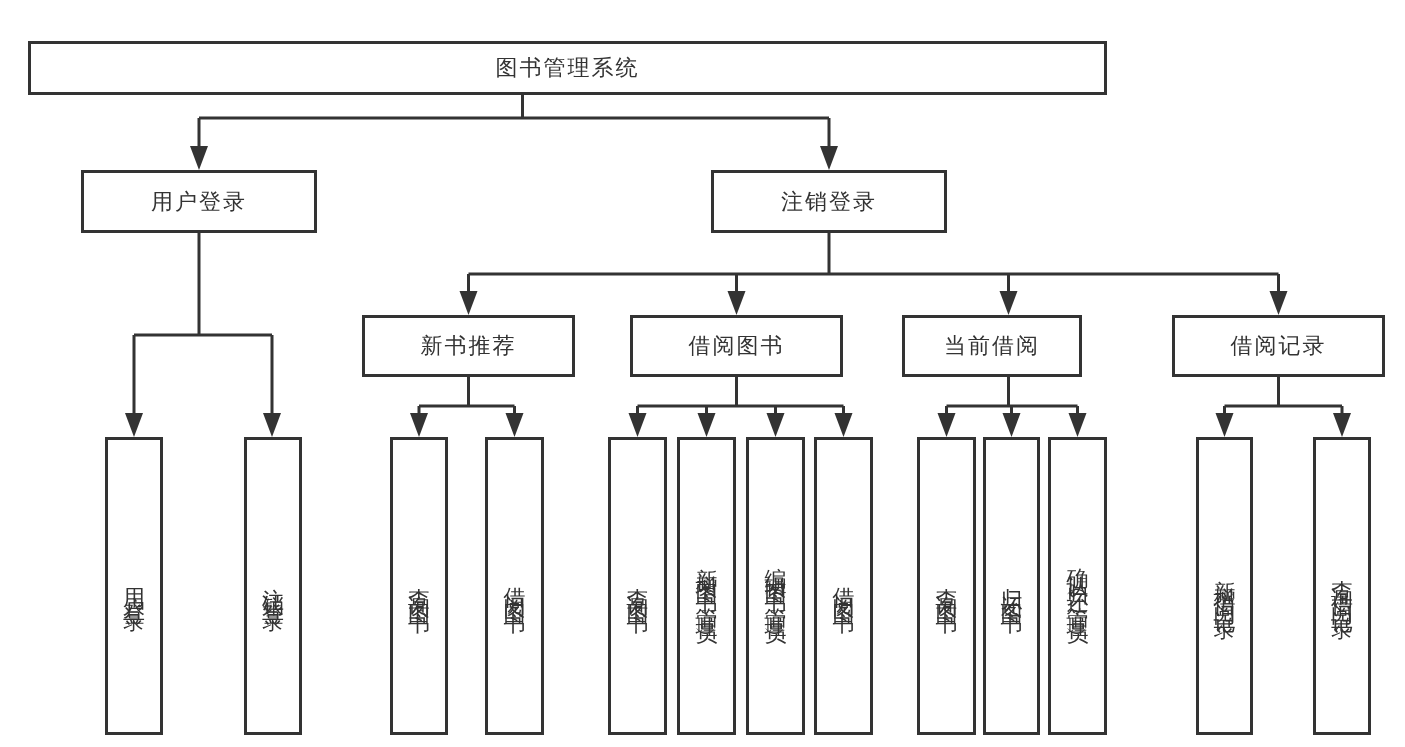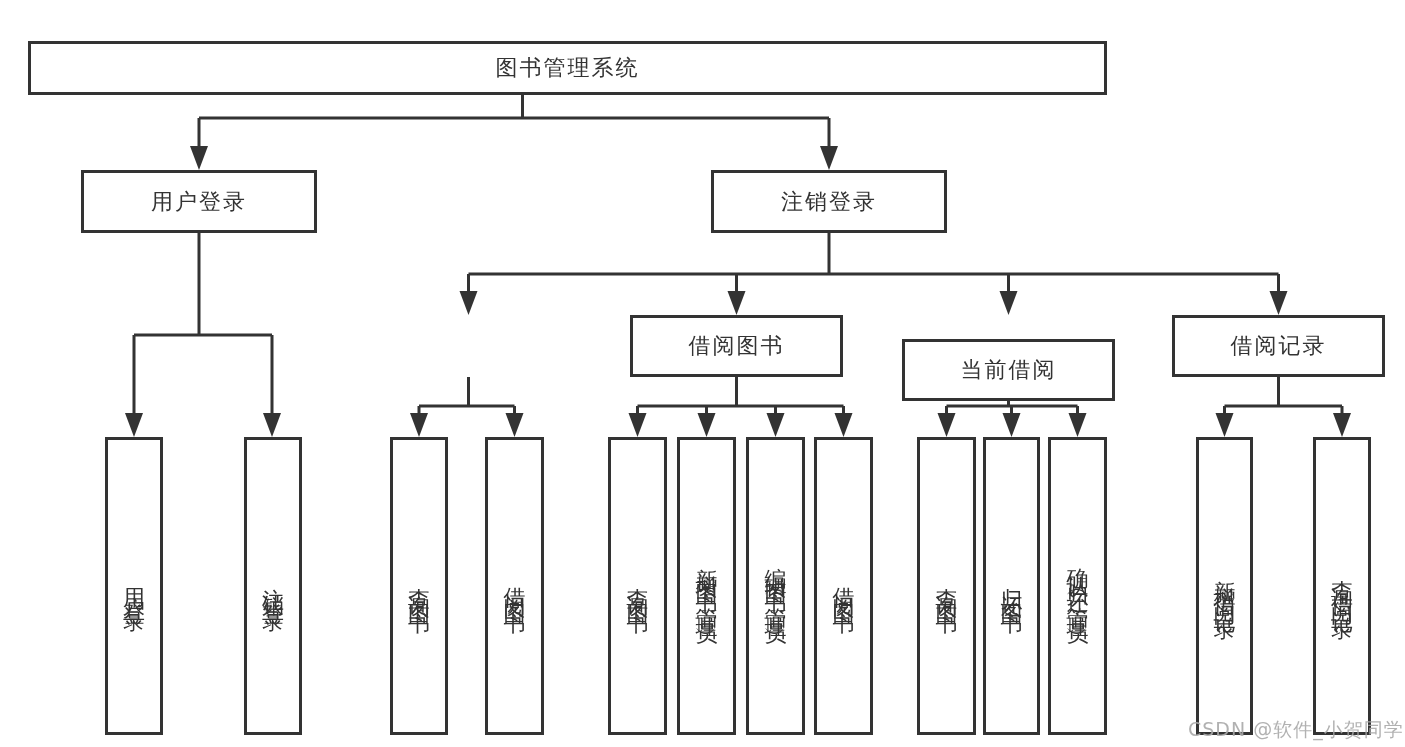--- a/index.html
+++ b/index.html
@@ -91,24 +91,27 @@
     <span>图书管理系统</span>
   </div>
 
   <div class="hbox" style="left:81px; top:170px; width:236px; height:63px;">
     <span>用户登录</span>
   </div>
   <div class="hbox" style="left:711px; top:170px; width:236px; height:63px;">
     <span>注销登录</span>
   </div>
 
+  <div class="hbox" style="left:362px; top:315px; width:213px; height:62px;">
+    <span>新书推荐</span>
+  </div>
   <div class="hbox" style="left:630px; top:315px; width:213px; height:62px;">
     <span>借阅图书</span>
   </div>
-  <div class="hbox" style="left:902px; top:315px; width:213px; height:62px;margin-top:24px;">
+  <div class="hbox" style="left:902px; top:315px; width:180px; height:62px;">
     <span>当前借阅</span>
   </div>
   <div class="hbox" style="left:1172px; top:315px; width:213px; height:62px;">
     <span>借阅记录</span>
   </div>
 
   <div class="vbox" style="left:105px; width:58px;">
     <span>用户登录</span>
   </div>
   <div class="vbox" style="left:244px; width:58px;">
@@ -145,15 +148,14 @@
     <span>确认归还（管理员）</span>
   </div>
 
   <div class="vbox" style="left:1196px; width:57px;">
     <span>新增借阅记录</span>
   </div>
   <div class="vbox" style="left:1313px; width:58px;">
     <span>查询借阅记录</span>
   </div>
 
-  <div class="watermark">CSDN @软件_小贺同学</div>
 
 </div>
 
 </body></html>

